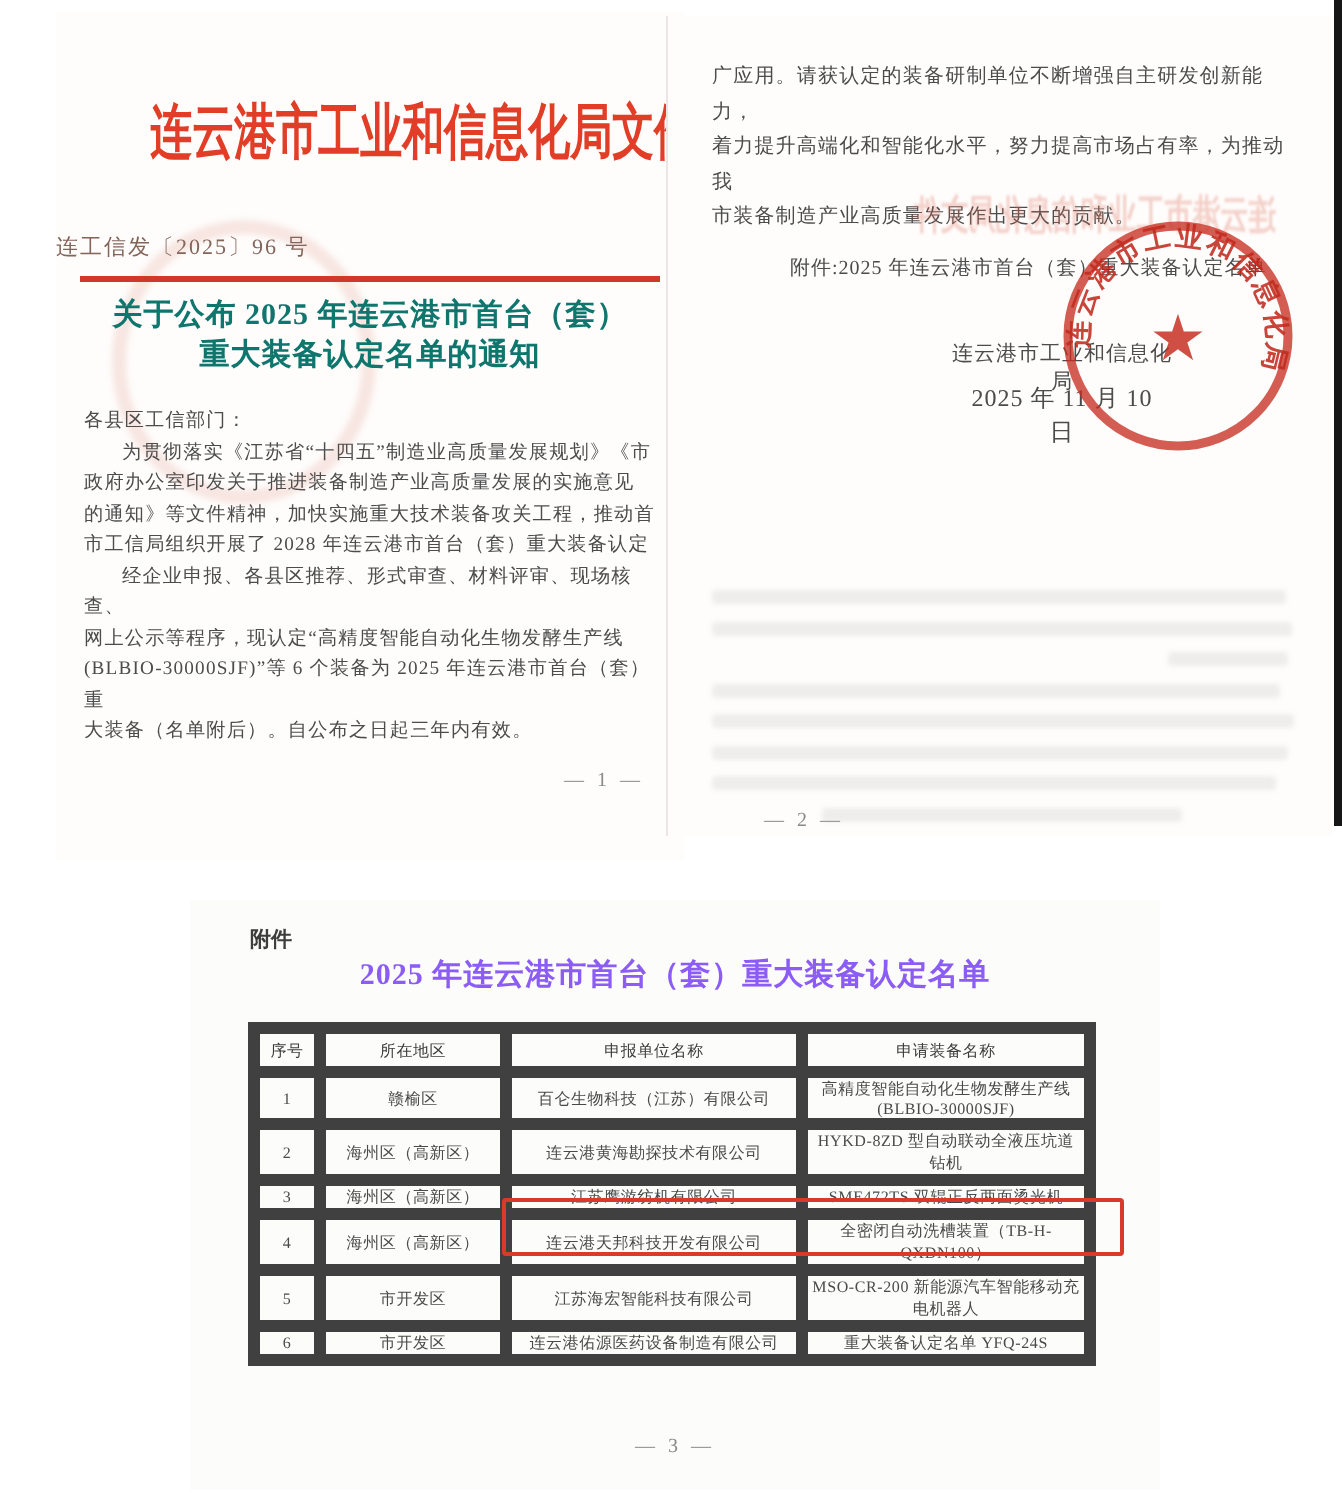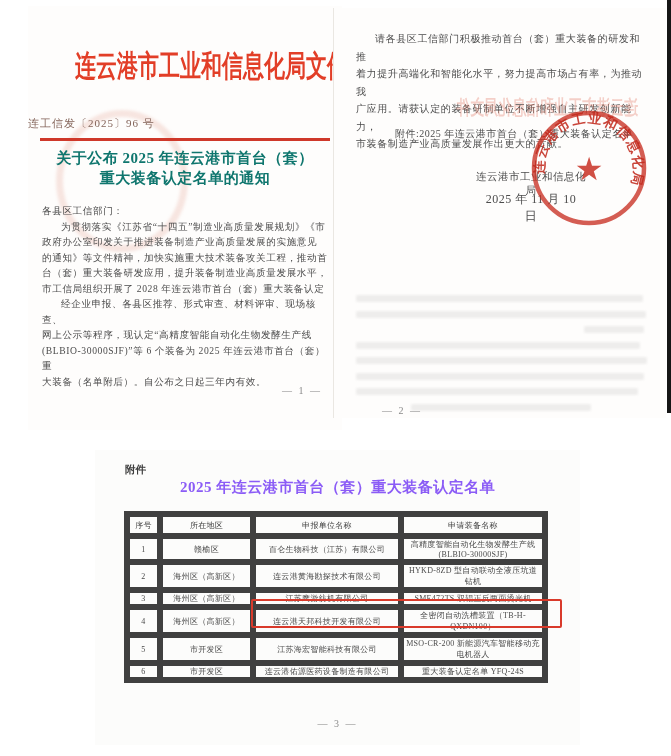--- a/index.html
+++ b/index.html
@@ -68,35 +68,33 @@
     <div class="red-rule"></div>
     <div class="doc-title">
       <div>关于公布 2025 年连云港市首台（套）</div>
       <div>重大装备认定名单的通知</div>
     </div>
     <div class="body-block">
       <div>各县区工信部门：</div>
       <div class="indent">为贯彻落实《江苏省“十四五”制造业高质量发展规划》《市</div>
       <div>政府办公室印发关于推进装备制造产业高质量发展的实施意见</div>
       <div>的通知》等文件精神，加快实施重大技术装备攻关工程，推动首</div>
-      <div>台（套）重大装备研发应用，提升装备制造业高质量发展水平，</div>
       <div>市工信局组织开展了 2028 年连云港市首台（套）重大装备认定</div>
       <div class="indent">经企业申报、各县区推荐、形式审查、材料评审、现场核查、</div>
       <div>网上公示等程序，现认定“高精度智能自动化生物发酵生产线</div>
       <div>(BLBIO-30000SJF)”等 6 个装备为 2025 年连云港市首台（套）重</div>
       <div>大装备（名单附后）。自公布之日起三年内有效。</div>
     </div>
     <div class="pgnum" id="p1num">— 1 —</div>
   </div>
 
   <div class="page" id="page2">
     <div class="body-block">
-      <div class="indent">请各县区工信部门积极推动首台（套）重大装备的研发和推</div>
+      <div>广应用。请获认定的装备研制单位不断增强自主研发创新能力，</div>
       <div>着力提升高端化和智能化水平，努力提高市场占有率，为推动我</div>
-      <div>广应用。请获认定的装备研制单位不断增强自主研发创新能力，</div>
       <div>市装备制造产业高质量发展作出更大的贡献。</div>
     </div>
     <div class="ghost-red-title">连云港市工业和信息化局文件</div>
     <div class="attach-line">附件:2025 年连云港市首台（套）重大装备认定名单</div>
     <div class="signer">连云港市工业和信息化局</div>
     <div class="sign-date">2025 年 11 月 10 日</div>
 
     <svg class="seal-svg" viewBox="0 0 124 124">
       <circle cx="62" cy="62" r="55" fill="none" stroke="rgba(200,48,35,0.78)" stroke-width="4.5"></circle>
       <defs>

